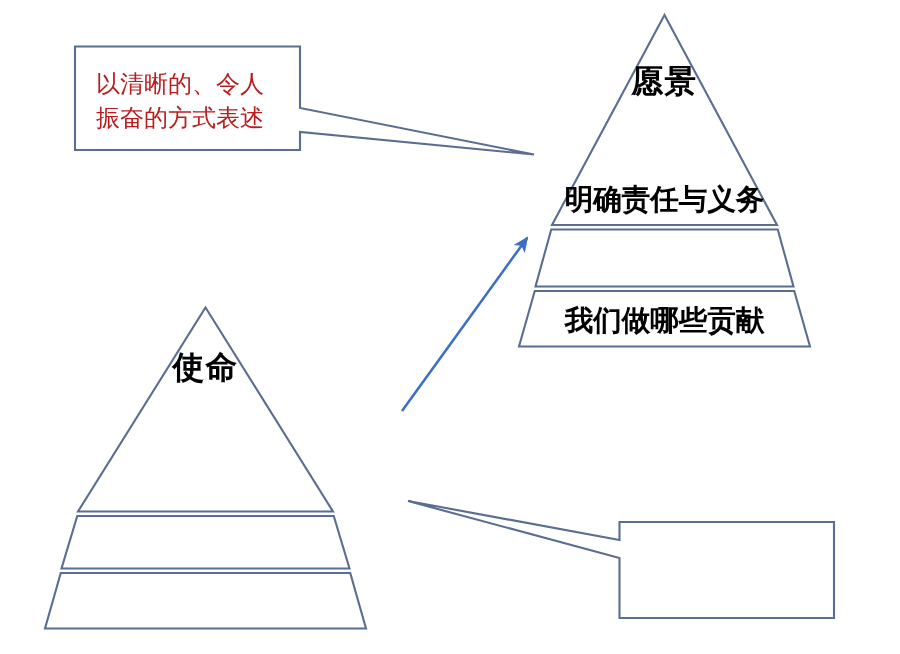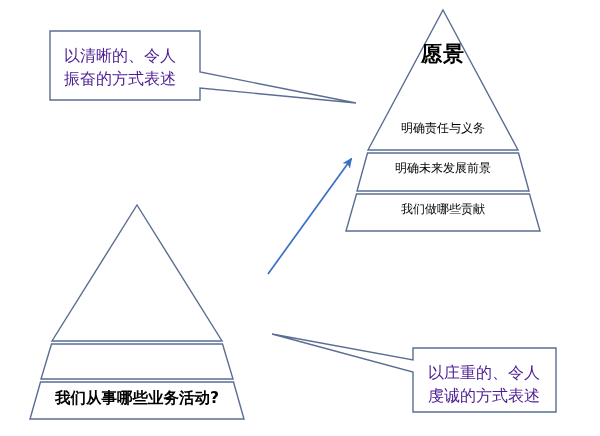--- a/index.html
+++ b/index.html
@@ -34,34 +34,34 @@
     white-space: nowrap;
     line-height: 1.28;
     text-align: center;
   }
   .pyr-title {
     font-size: 21px;
     font-weight: bold;
     letter-spacing: 1px;
   }
   .pyr-band {
-    font-size: 12px;
-    font-weight: normal;
+    font-size: 19px;
+    font-weight: bold;
   }
   .pyr-band-wide {
     font-size: 15.5px;
     font-weight: bold;
   }
   .callout-text {
     font-size: 16px;
     font-weight: normal;
     line-height: 1.45;
     white-space: pre-line;
     text-align: left;
-    color: #4c1d95;
+    color: #b91c1c;
   }
   .center-x {
     transform: translateX(-50%);
   }
 </style>
 </head>
 <body>
 
 <div id="canvas">
 
@@ -101,28 +101,25 @@
       </defs>
       <line x1="268" y1="274" x2="351.5" y2="158.5" stroke="#3a6fc4" stroke-width="1.7" marker-end="url(#arrowhead)"></line>
     </g>
 
   </svg>
 
   <div class="txt pyr-title center-x" style="left:443px; top:41px;">愿景</div>
 
   <div class="txt pyr-band center-x" style="left:443px; top:121px;">明确责任与义务</div>
 
-  <div class="txt pyr-band center-x" style="left:443px; top:161px;">明确未来发展前景</div>
 
   <div class="txt pyr-band center-x" style="left:443px; top:202px;">我们做哪些贡献</div>
+
+  <div class="txt pyr-title center-x" style="left:137px; top:232px;">使命</div>
 
 
 
 
-  <div class="txt pyr-band-wide center-x" style="left:137px; top:389px;">我们从事哪些业务活动?</div>
-
   <div class="txt callout-text" style="left:64px; top:44px;">以清晰的、令人
 振奋的方式表述</div>
 
-  <div class="txt callout-text" style="left:428px; top:361px;">以庄重的、令人
-虔诚的方式表述</div>
 
 </div>
 
 </body></html>

